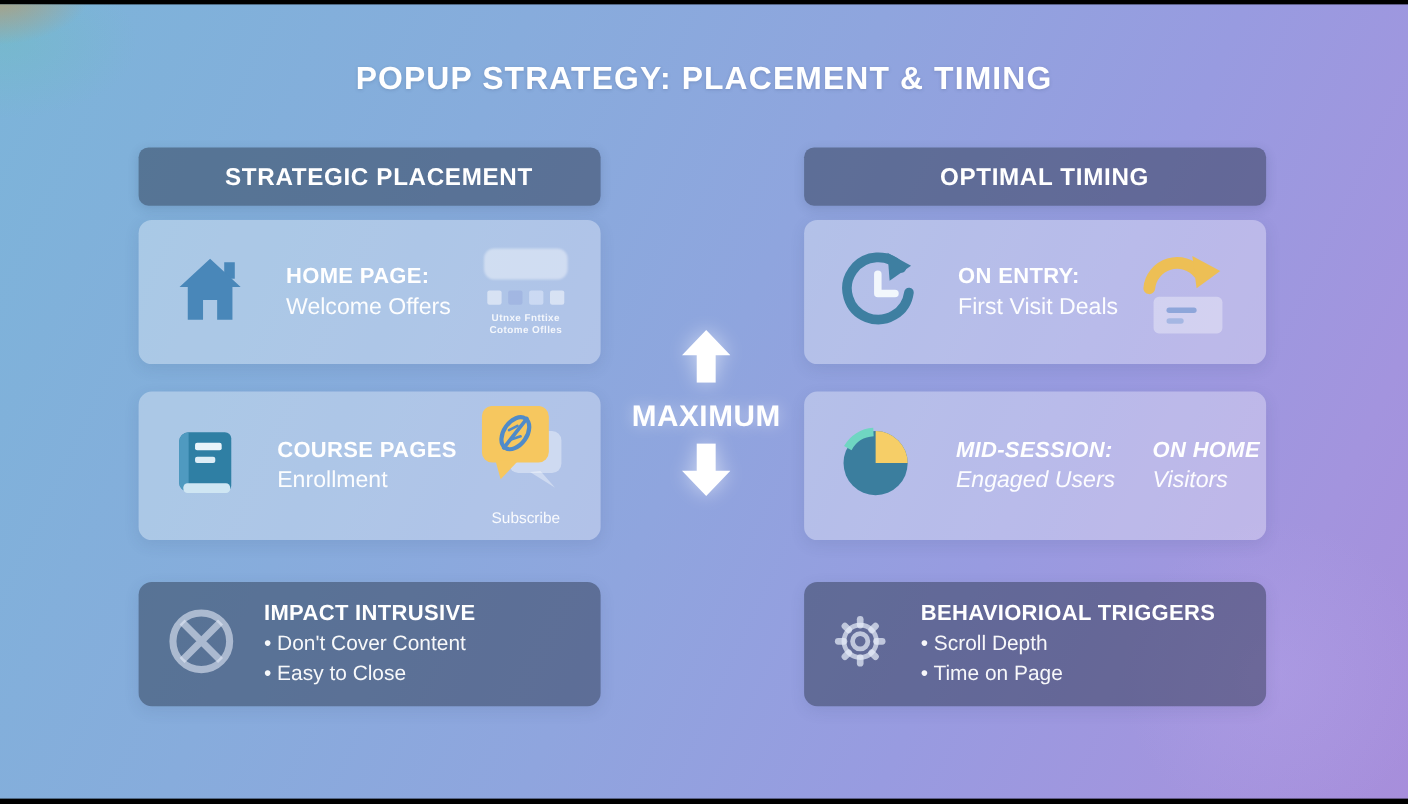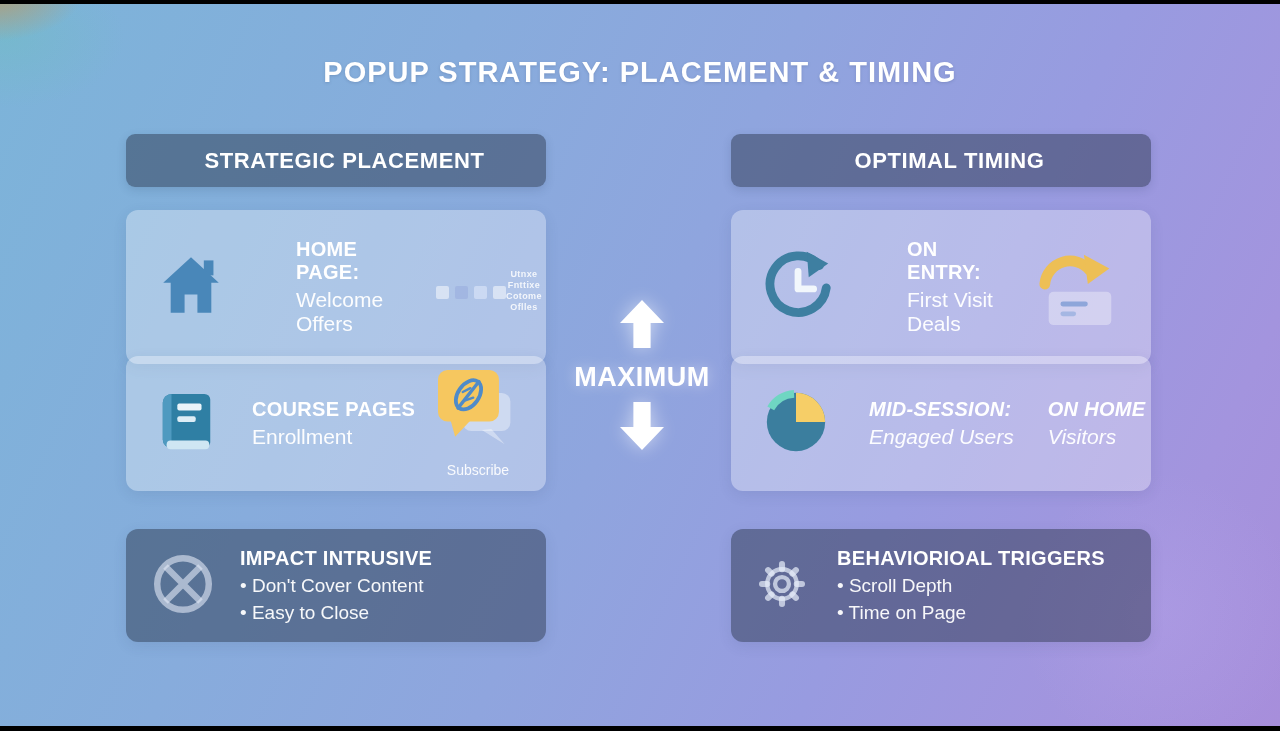--- a/index.html
+++ b/index.html
@@ -34,39 +34,39 @@
 
   .card {
     position:absolute; width:420px; border-radius:12px;
     display:flex; align-items:center;
     box-shadow:0 4px 14px rgba(40,60,100,0.10);
   }
   .card.light { background:rgba(255,255,255,0.32); }
   .card.dark  { background:rgba(33,44,64,0.45); }
   .card.c-left  { left:126px; }
   .card.c-right { left:731px; }
-  .row1 { top:206px; height:154px;gap:36px; }
+  .row1 { top:196px; height:131px; }
   .row2 { top:352px; height:135px; }
   .row3 { top:525px; height:113px; }
 
   .card .main-icon { flex:0 0 auto; margin-left:30px; }
   .card .txt { margin-left:34px; flex:1 1 auto; }
   .heading { color:#fff; font-size:20px; font-weight:700; letter-spacing:0.3px; }
   .subtext { color:rgba(255,255,255,0.96); font-size:21px; font-weight:400; margin-top:4px; }
 
   .two-col { display:flex; gap:34px; margin-left:38px; flex:1 1 auto;font-style:italic; }
 
   .dark-txt { margin-left:22px; }
   .dark-txt .heading { font-size:20px; }
   .bullet { color:rgba(255,255,255,0.95); font-size:19px; margin-top:5px; }
 
   .side-art { flex:0 0 auto; margin-right:26px; position:relative; }
 
   
-  .ghost { width:84px; display:flex; flex-direction:row; align-items:center; }
+  .ghost { width:84px; display:flex; flex-direction:column; align-items:center; }
   .ghost-blob { width:76px; height:28px; background:rgba(255,255,255,0.42); border-radius:9px; filter:blur(1px); }
   .ghost-squares { display:flex; gap:6px; margin-top:10px; }
   .ghost-squares span { width:13px; height:13px; border-radius:2px; background:rgba(255,255,255,0.5); filter:blur(0.4px); }
   .ghost-squares span:nth-child(2) { background:rgba(160,180,225,0.85); }
   .ghost-squares span:nth-child(3) { background:rgba(210,222,245,0.8); }
   .ghost-text { margin-top:7px; font-size:9px; line-height:11px; letter-spacing:0.4px;
     color:rgba(255,255,255,0.85); text-align:center; filter:blur(0.6px); font-weight:700; }
 
   
   .bubble-wrap { width:84px; display:flex; flex-direction:column; align-items:center; }

